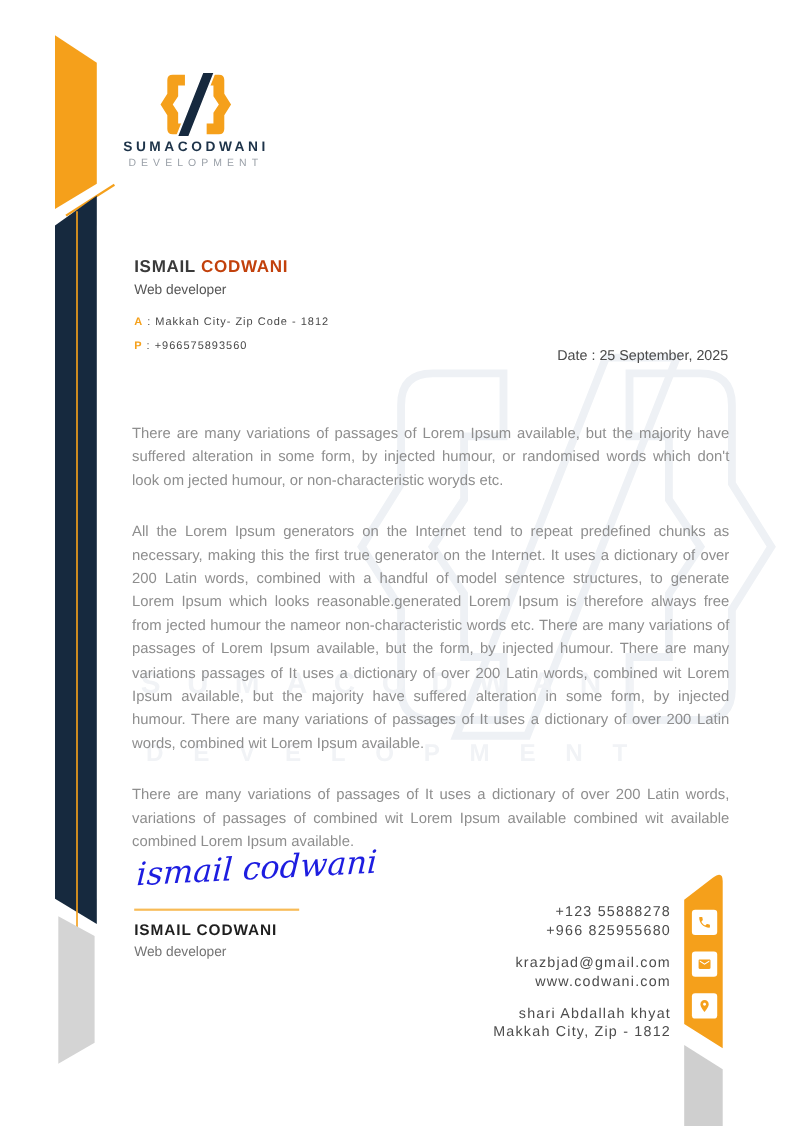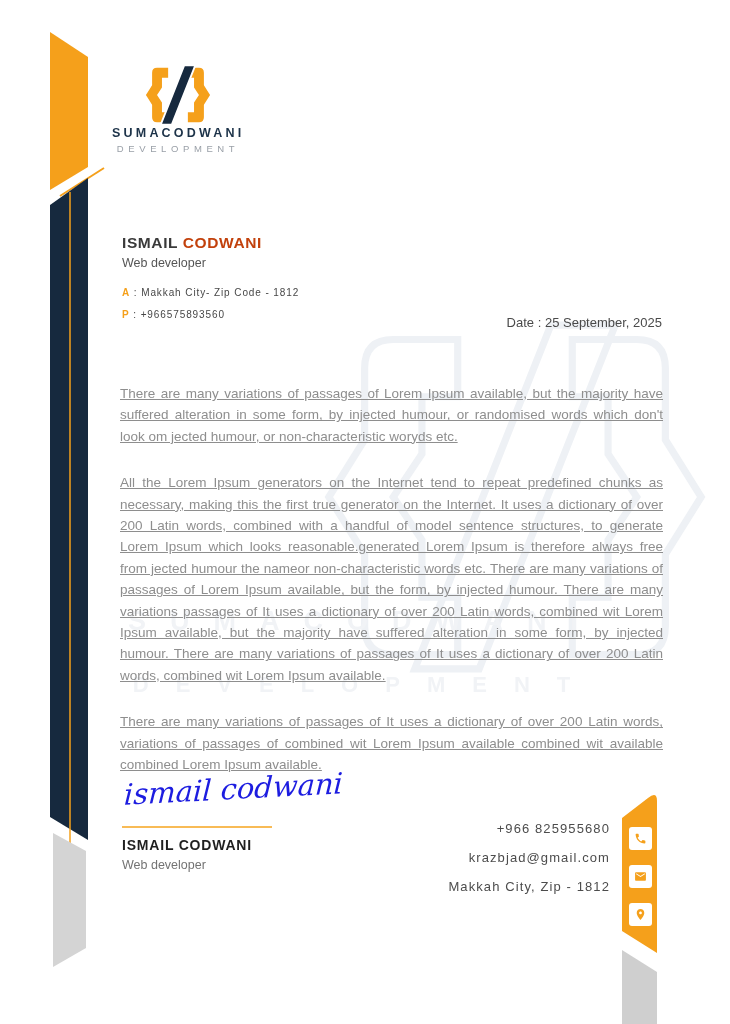--- a/index.html
+++ b/index.html
@@ -32,21 +32,21 @@
   .contact-lines .row { margin-top:5px; line-height:17px; }
   .lbl-orange { color:#f5a01b; font-weight:bold; }
   .lbl-dark { color:#3d3d3d; font-weight:bold; }
 
   .date-line { position:absolute; top:315px; right:68px; font-size:13px; color:#4a4a4a;margin-left:36px; }
 
   
   .body-text { position:absolute; left:120px; top:383px; width:543px; }
   .body-text p {
     font-size:13.5px; line-height:21.4px; color:#8e8e8e;
-    text-align:justify; margin-bottom:25px;text-decoration:underline;
+    text-align:justify; margin-bottom:25px;
   }
 
   
   .sig-script {
     position:absolute; left:124px; top:772px;
     font-family:"DejaVu Serif", serif; font-style:italic;
     font-size:29px; color:#1d1de0; transform:rotate(-3deg) skewX(-6deg);
     white-space:nowrap;
   }
   .sig-rule { position:absolute; left:122px; top:826px; width:150px; height:2px; background:#f8bb56; }
@@ -127,26 +127,29 @@
     <p>There are many variations of passages of It uses a dictionary of over 200 Latin words, variations of passages of combined wit Lorem Ipsum available combined wit available combined Lorem Ipsum available.</p>
   </main>
 
   <div class="sig-script">ismail codwani</div>
   <div class="sig-rule"></div>
   <div class="sig-name">ISMAIL CODWANI</div>
   <div class="sig-role">Web developer</div>
 
   <div class="footer-contacts">
     <div class="fc-group">
+      <div>+123 55888278</div>
       <div>+966 825955680</div>
     </div>
     <div class="fc-group">
       <div>krazbjad@gmail.com</div>
+      <div>www.codwani.com</div>
     </div>
     <div class="fc-group">
+      <div>shari Abdallah khyat</div>
       <div>Makkah City, Zip - 1812</div>
     </div>
   </div>
 
   <div class="icon-tile tile-phone">
     <svg viewBox="0 0 24 24">
         <path d="M6.62 10.79c1.44 2.83 3.76 5.14 6.59 6.59l2.2-2.2c.27-.27.67-.36 1.02-.24 1.12.37 2.33.57 3.57.57.55 0 1 .45 1 1V20c0 .55-.45 1-1 1-9.39 0-17-7.61-17-17 0-.55.45-1 1-1h3.5c.55 0 1 .45 1 1 0 1.25.2 2.45.57 3.57.11.35.03.74-.25 1.02l-2.2 2.2z"></path>
       </svg>
   </div>
   <div class="icon-tile tile-mail">

